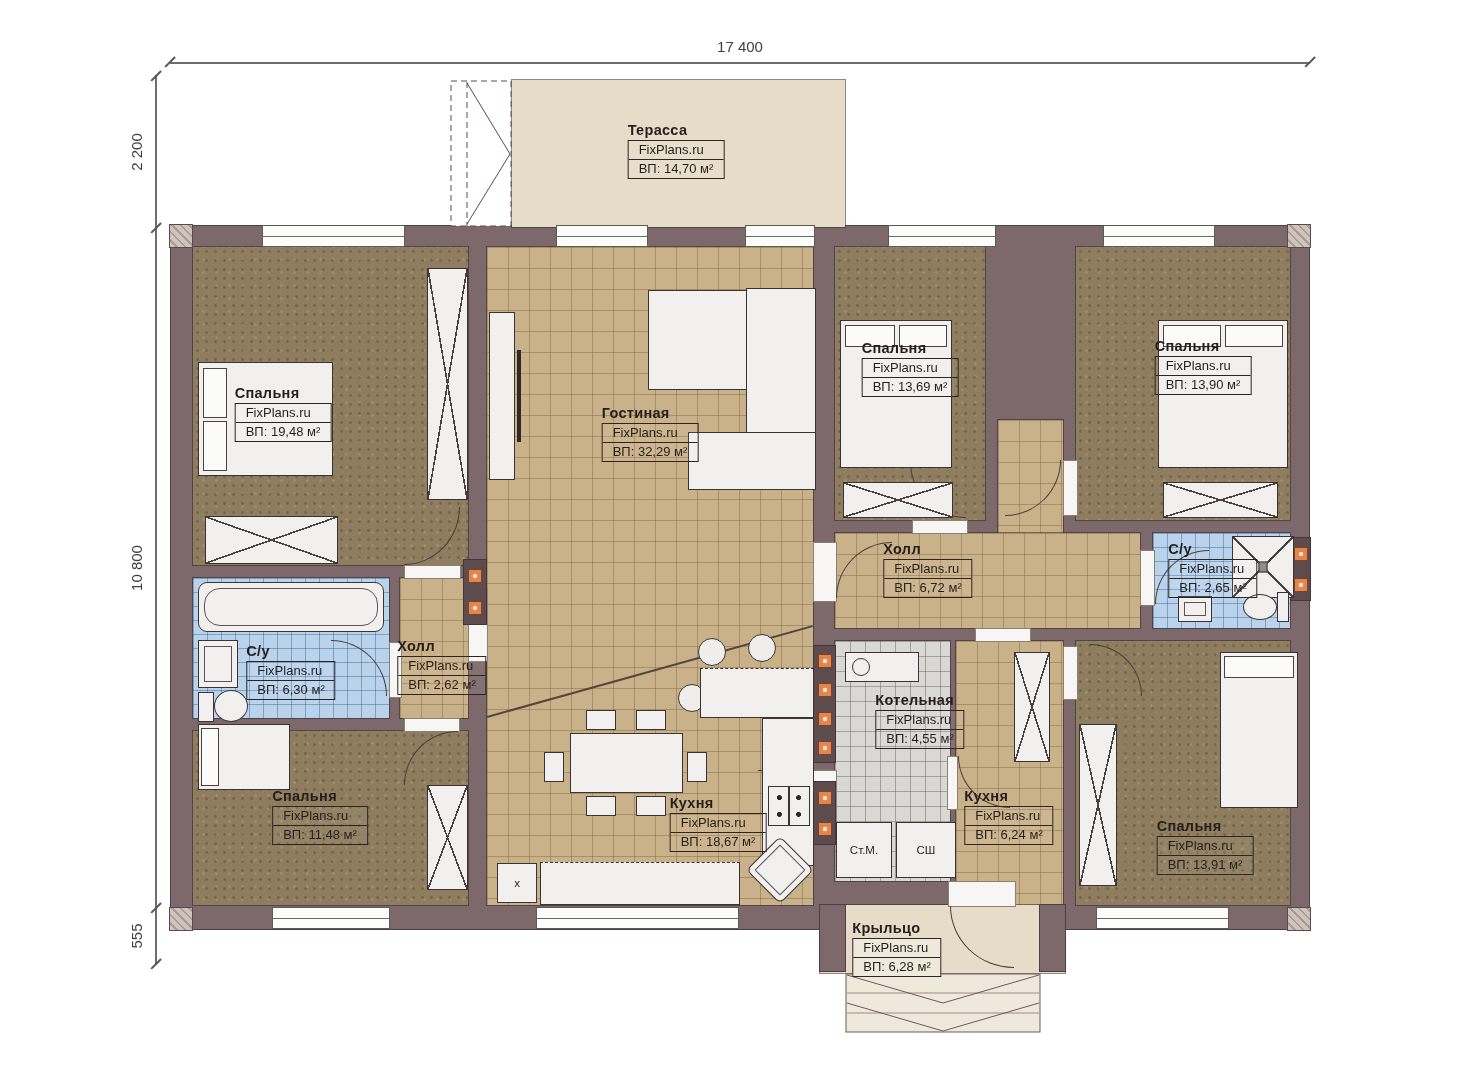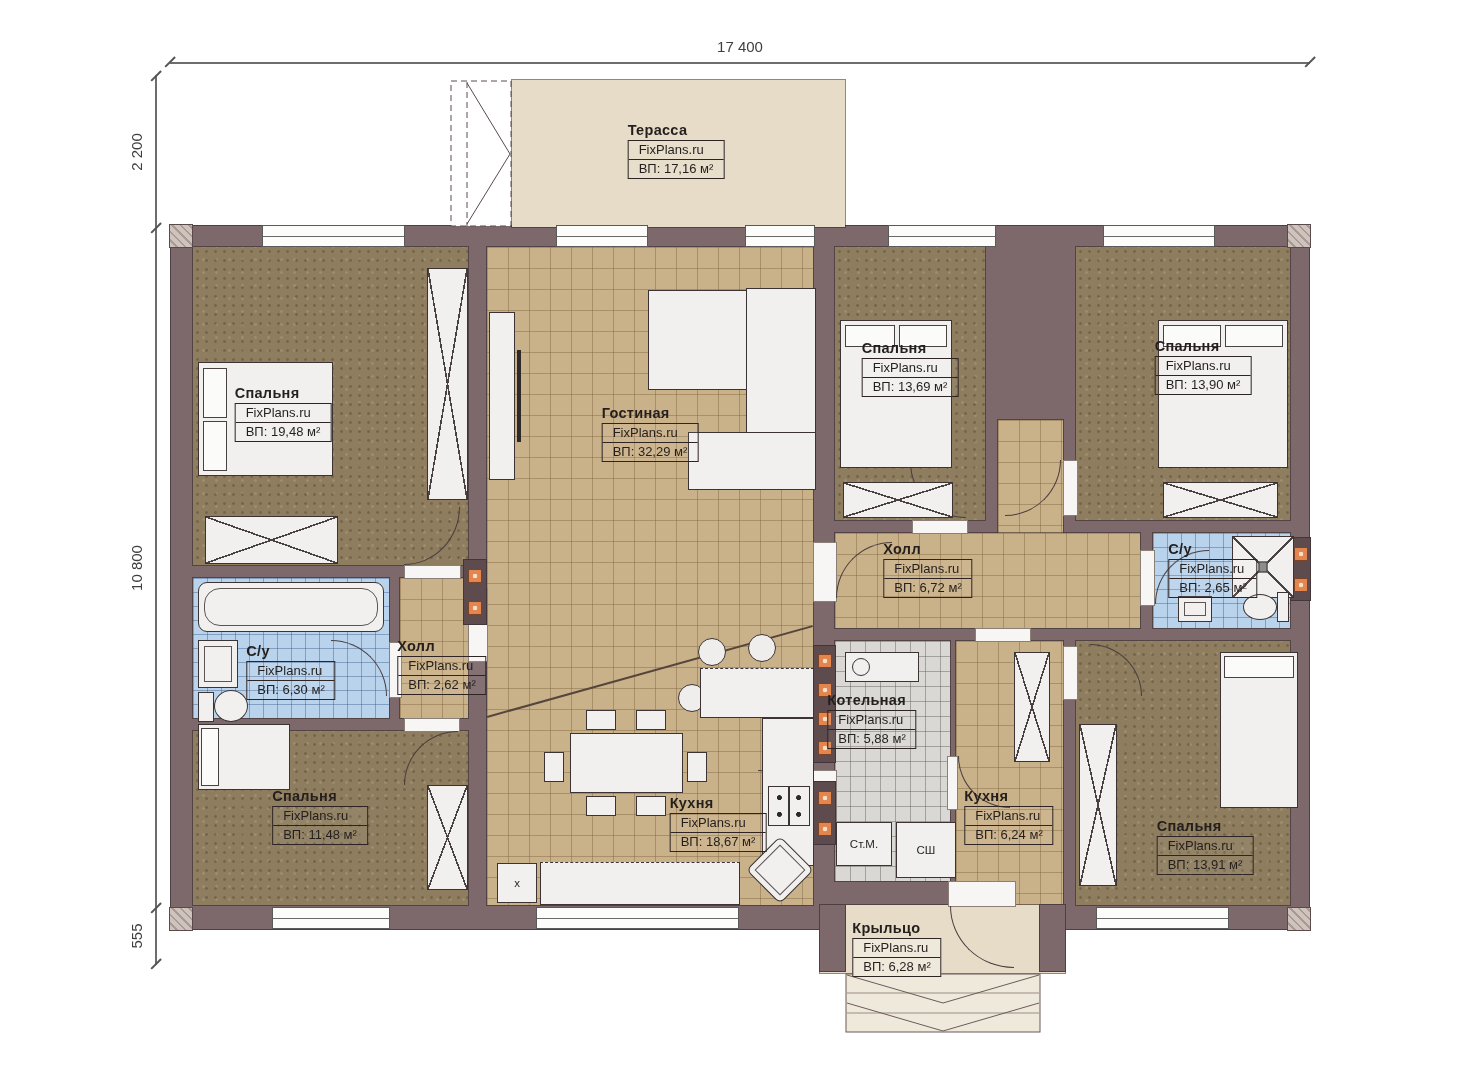--- a/index.html
+++ b/index.html
@@ -243,35 +243,35 @@
   <div class="pill" style="left:1163px;top:325px;width:58px;height:22px"></div>
   <div class="pill" style="left:1225px;top:325px;width:58px;height:22px"></div>
   <div class="furn xbox" style="left:1163px;top:482px;width:115px;height:36px"></div>
 
   <div class="furn xbox shower" style="left:1232px;top:536px;width:62px;height:62px"></div>
   <div class="furn bowl" style="left:1243px;top:594px;width:34px;height:26px"></div>
   <div class="furn" style="left:1277px;top:592px;width:12px;height:30px"></div>
   <div class="furn inner" style="left:1178px;top:596px;width:34px;height:26px"></div>
 
   <div class="furn equip" style="left:845px;top:652px;width:74px;height:30px"></div>
-  <div class="furn appl" style="left:836px;top:822px;width:56px;height:44px">
+  <div class="furn appl" style="left:836px;top:822px;width:56px;height:56px">
       <span>Ст.М.</span>
     </div>
   <div class="furn appl" style="left:896px;top:822px;width:60px;height:56px">
       <span>СШ</span>
     </div>
 
   <div class="furn xbox" style="left:1014px;top:652px;width:36px;height:110px"></div>
   <div class="furn xbox" style="left:1079px;top:724px;width:38px;height:162px"></div>
   <div class="furn" style="left:1220px;top:652px;width:78px;height:156px"></div>
   <div class="pill" style="left:1224px;top:656px;width:70px;height:22px"></div>
 
   <div class="rlabel" style="left:676px;top:122px">
     <div class="rname">Терасса</div>
-    <div class="rbox"><div class="rwm">FixPlans.ru</div><div class="rarea">ВП: 17,16 м²</div></div>
+    <div class="rbox"><div class="rwm">FixPlans.ru</div><div class="rarea">ВП: 14,70 м²</div></div>
   </div>
   <div class="rlabel" style="left:283px;top:385px">
     <div class="rname">Спальня</div>
     <div class="rbox"><div class="rwm">FixPlans.ru</div><div class="rarea">ВП: 19,48 м²</div></div>
   </div>
   <div class="rlabel" style="left:650px;top:405px">
     <div class="rname">Гостиная</div>
     <div class="rbox"><div class="rwm">FixPlans.ru</div><div class="rarea">ВП: 32,29 м²</div></div>
   </div>
   <div class="rlabel" style="left:910px;top:340px">
@@ -291,23 +291,23 @@
     <div class="rbox"><div class="rwm">FixPlans.ru</div><div class="rarea">ВП: 2,65 м²</div></div>
   </div>
   <div class="rlabel" style="left:291px;top:643px">
     <div class="rname">С/у</div>
     <div class="rbox"><div class="rwm">FixPlans.ru</div><div class="rarea">ВП: 6,30 м²</div></div>
   </div>
   <div class="rlabel" style="left:442px;top:638px">
     <div class="rname">Холл</div>
     <div class="rbox"><div class="rwm">FixPlans.ru</div><div class="rarea">ВП: 2,62 м²</div></div>
   </div>
-  <div class="rlabel" style="left:872px;top:692px">
+  <div class="rlabel" style="left:920px;top:692px">
     <div class="rname">Котельная</div>
-    <div class="rbox"><div class="rwm">FixPlans.ru</div><div class="rarea">ВП: 5,88 м²</div></div>
+    <div class="rbox"><div class="rwm">FixPlans.ru</div><div class="rarea">ВП: 4,55 м²</div></div>
   </div>
   <div class="rlabel" style="left:320px;top:788px">
     <div class="rname">Спальня</div>
     <div class="rbox"><div class="rwm">FixPlans.ru</div><div class="rarea">ВП: 11,48 м²</div></div>
   </div>
   <div class="rlabel" style="left:718px;top:795px">
     <div class="rname">Кухня</div>
     <div class="rbox"><div class="rwm">FixPlans.ru</div><div class="rarea">ВП: 18,67 м²</div></div>
   </div>
   <div class="rlabel" style="left:1009px;top:788px">

